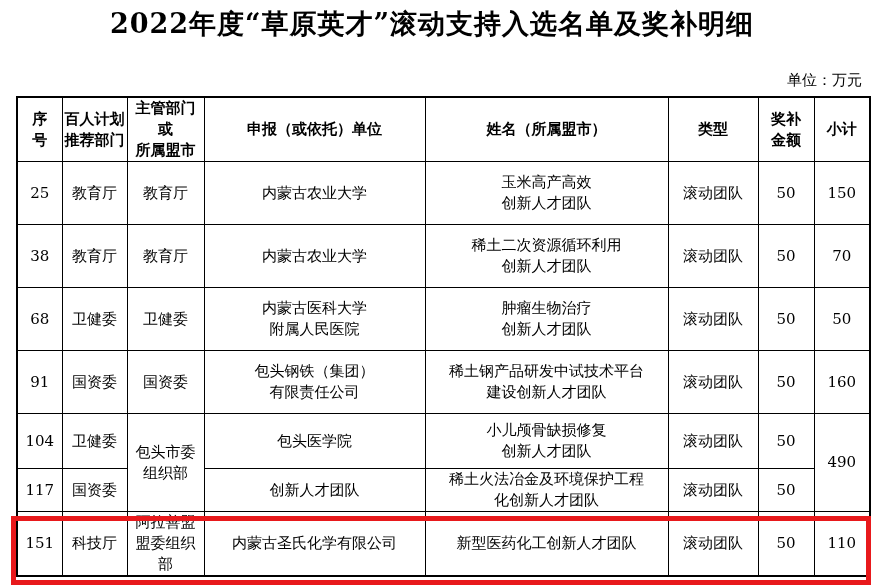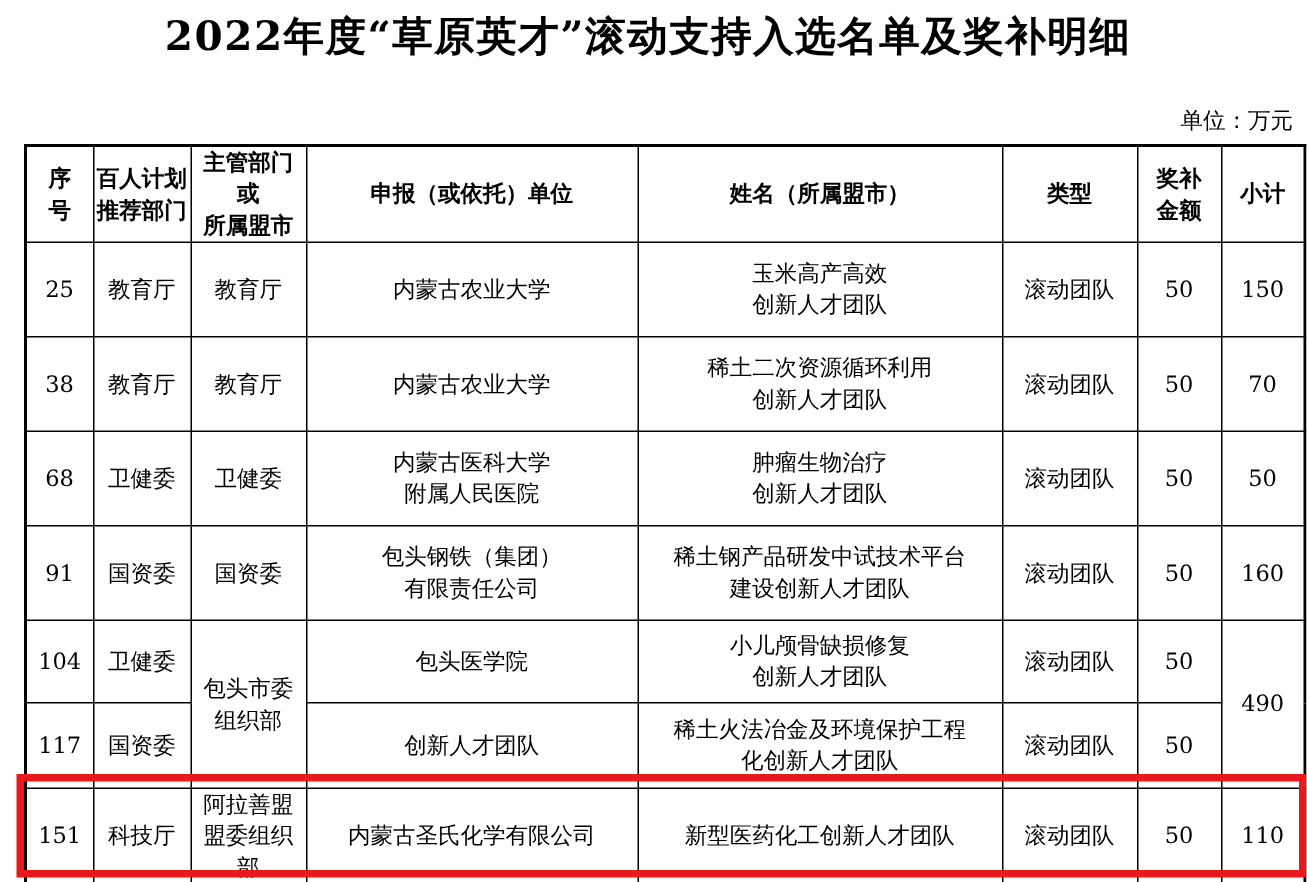--- a/index.html
+++ b/index.html
@@ -22,21 +22,21 @@
   }
   th,td{
     border:1px solid #000;text-align:center;vertical-align:middle;
     font-size:15px;padding:0 2px;white-space:pre-line;line-height:21px;
     overflow:hidden;
   }
   th{font-weight:bold;}
   tr.rh{height:59px;}
   tr.r63{height:63px;}
   tr.r55{height:55px;}
-  tr.r57{height:57px;}
+  tr.r57{height:43px;}
   .highlight-box{
     position:absolute;left:-5px;top:420px;width:860px;height:69px;
     border:5px solid #e8191c;box-sizing:border-box;pointer-events:none;
   }
 </style>
 </head>
 <body>
 
 <div class="title">2022年度“草原英才”滚动支持入选名单及奖补明细</div>
 <div class="unit-note">单位：万元</div>

